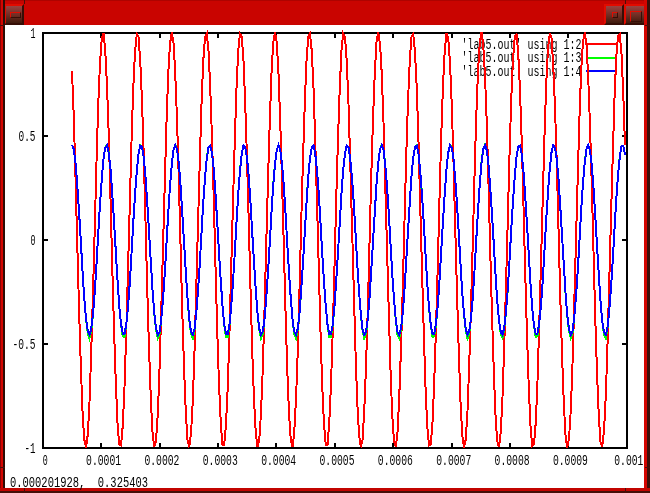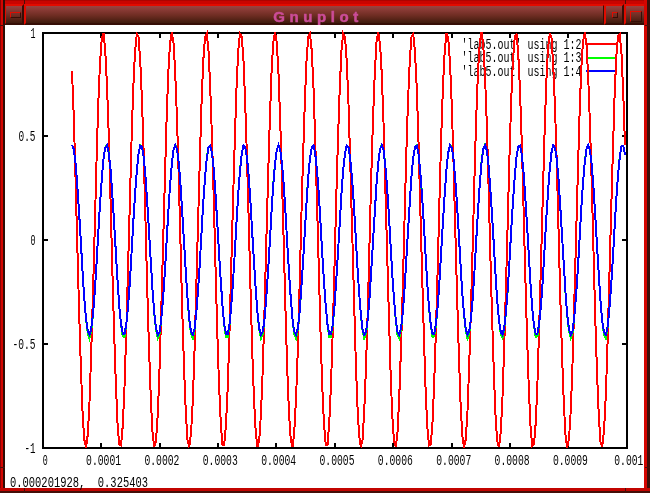--- a/index.html
+++ b/index.html
@@ -12,21 +12,20 @@
 #ttl{position:absolute;left:24px;top:4px;width:581px;height:21px;text-align:center;line-height:21.5px;}
 #ttl span{font-weight:bold;font-size:15px;letter-spacing:4.6px;color:#cb4c98;padding-left:7px;-webkit-text-stroke:0.5px #cb4c98;}
 .icon{position:absolute;box-sizing:border-box;border-top:1.5px solid #e10b00;border-left:1.5px solid #e10b00;border-right:1.5px solid #360e06;border-bottom:1.5px solid #360e06;}
 #notches div{position:absolute;background:#4a0f08;}
 svg text{font-family:"Liberation Mono",monospace;font-size:14.5px;fill:#000000;}
 </style></head>
 <body>
 <div id="win">
   <div id="topedge"></div>
   <div class="tsec" style="left:4px;width:20px;"></div>
-  <div class="tsec" id="ttl"><span>Gnuplot</span></div>
   <div class="tsec" style="left:604px;width:20px;"></div>
   <div class="tsec" style="left:624px;width:22px;"></div>
   <div class="icon" style="left:9.5px;top:12px;width:11px;height:6px;"></div>
   <div class="icon" style="left:611.5px;top:12px;width:6.5px;height:6px;"></div>
   <div class="icon" style="left:629.5px;top:10.5px;width:12px;height:11px;"></div>
   <div id="client"></div>
   <div id="lframe"></div>
   <div id="rframe"></div>
   <div id="bframe"></div>
   <div id="notches">

